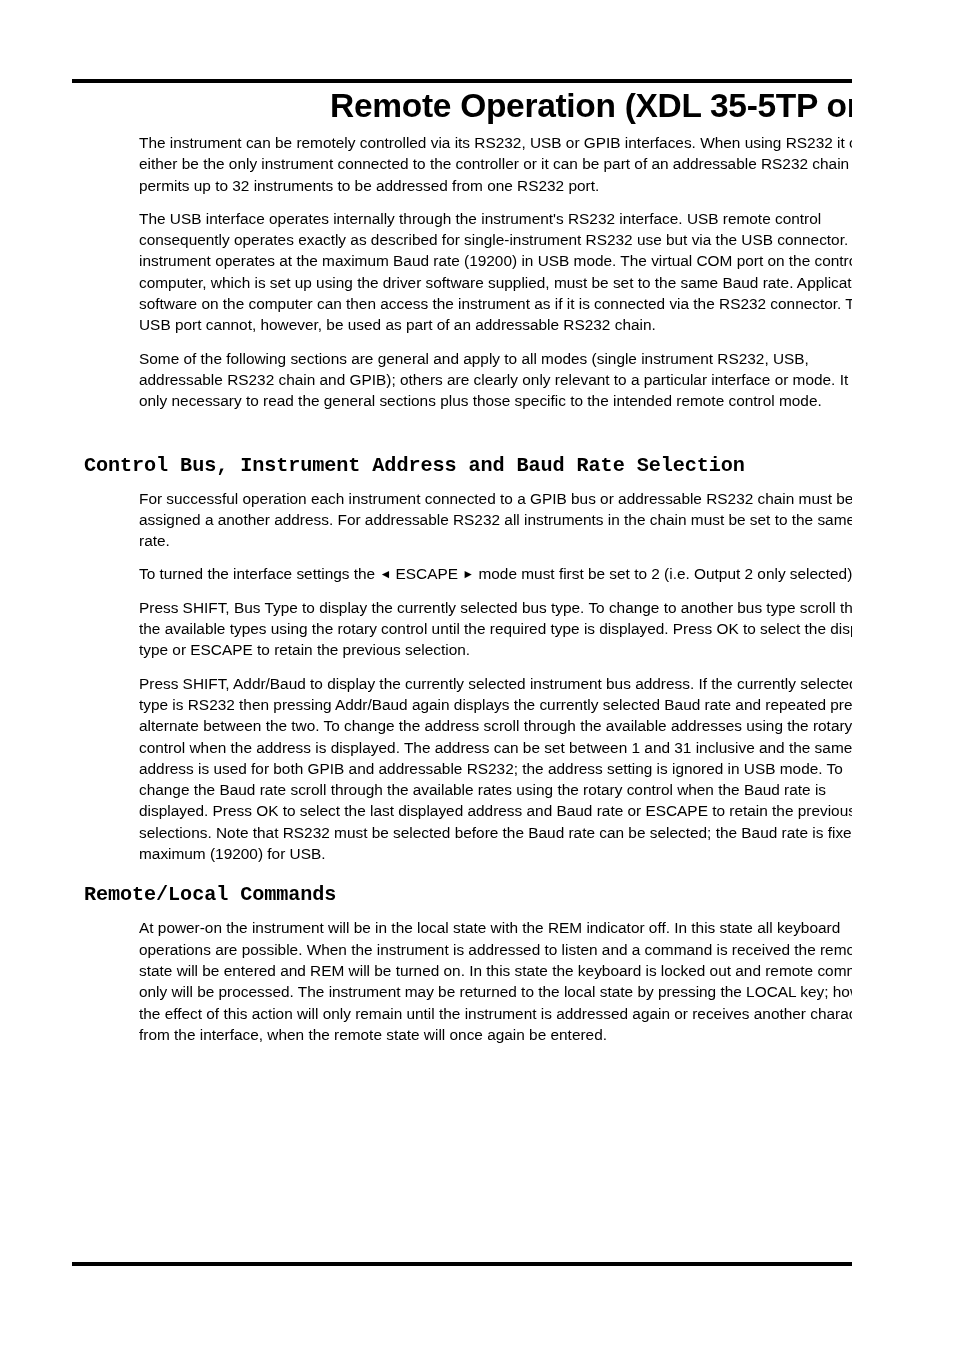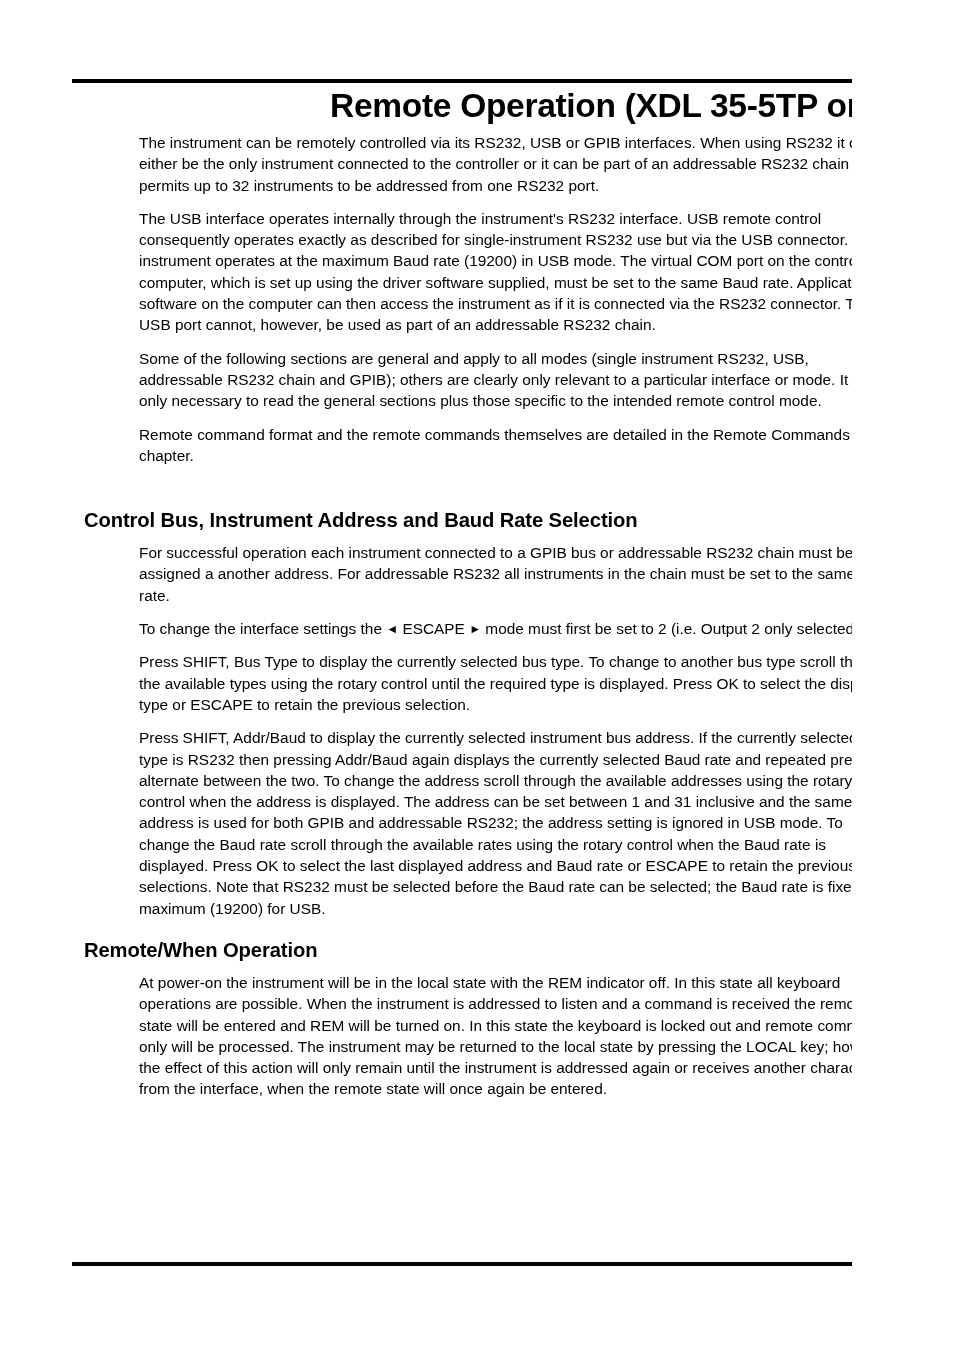--- a/index.html
+++ b/index.html
@@ -63,20 +63,21 @@
     text-align: left;
   }
 
   h2.section {
     margin: 18px 0 9px 0;
     padding: 0;
     font-size: 20.2px;
     font-weight: bold;
     line-height: 26px;
     letter-spacing: -0.1px;
+    font-family: Liberation Mono, monospace;
   }
 
   
   h2.section + p.body { margin-top: 0; }
 
   .spacer-before-section { height: 11px; }
 
   .arrow {
     font-size: 12px;
     line-height: 15.4px;
@@ -113,35 +114,34 @@
   <div class="page-title">Remote Operation (XDL 35-5TP only)</div>
 
   <div class="content">
 
     <p class="body">The instrument can be remotely controlled via its RS232, USB or GPIB interfaces. When using RS232 it can either be the only instrument connected to the controller or it can be part of an addressable RS232 chain which permits up to 32 instruments to be addressed from one  RS232 port.</p>
 
     <p class="body">The USB interface operates internally through the instrument's RS232 interface.  USB remote control consequently operates exactly as described for single-instrument RS232 use but via the USB connector.  The instrument operates at the maximum Baud rate (19200) in USB mode. The virtual COM port on the controlling computer, which is set up using the driver software supplied, must be set to the same Baud rate.  Application software on the computer can then access the instrument as if it is connected via the RS232 connector.  The USB port cannot, however, be used as part of an addressable RS232 chain.</p>
 
     <p class="body">Some of the following sections are general and apply to all modes (single instrument RS232, USB, addressable RS232 chain and GPIB); others are clearly only relevant to a particular interface or mode. It is only necessary to read the general sections plus those specific to the intended remote control mode.</p>
 
-    <p class="body">Remote command format and the remote commands themselves are detailed in the Remote Commands chapter.</p>
 
     <div class="spacer-before-section"></div>
 
     <h2 class="section">Control Bus, Instrument Address and Baud Rate Selection</h2>
 
     <p class="body">For successful operation each instrument connected to a GPIB bus or addressable RS232 chain must be assigned a another address. For addressable RS232 all instruments in the chain must be set to the same Baud rate.</p>
 
-    <p class="body"><span>To change the interface settings the </span><span class="arrow">◄</span><span> ESCAPE </span><span class="arrow">►</span><span> mode must first be set to 2 (i.e. Output 2 only selected).</span></p>
+    <p class="body"><span>To turned the interface settings the </span><span class="arrow">◄</span><span> ESCAPE </span><span class="arrow">►</span><span> mode must first be set to 2 (i.e. Output 2 only selected).</span></p>
 
     <p class="body">Press SHIFT, Bus Type to display the currently selected bus type. To change to another bus type scroll through the available types using the rotary control until the required type is displayed. Press OK to select the displayed type or ESCAPE to retain the previous selection.</p>
 
     <p class="body">Press SHIFT, Addr/Baud to display the currently selected instrument bus address. If the currently selected bus type is RS232 then pressing Addr/Baud again displays the currently selected Baud rate and repeated presses alternate between the two. To change the address scroll through the available addresses using the rotary control when the address is displayed. The address can be set between 1 and 31 inclusive and the same address is used for both GPIB and addressable RS232; the address setting is ignored in USB mode. To change the Baud rate scroll through the available rates using the rotary control when the Baud rate is displayed. Press OK to select the last displayed address and Baud rate or ESCAPE to retain the previous selections. Note that RS232 must be selected before the Baud rate can be selected; the Baud rate is fixed at maximum (19200) for USB.</p>
 
-    <h2 class="section">Remote/When Operation</h2>
+    <h2 class="section">Remote/Local Commands</h2>
 
     <p class="body">At power-on the instrument will be in the local state with the REM indicator off. In this state all keyboard operations are possible. When the instrument is addressed to listen and a command is received the remote state will be entered and REM will be turned on. In this state the keyboard is locked out and remote commands only will be processed. The instrument may be returned to the local state by pressing the LOCAL key; however, the effect of this action will only remain until the instrument is addressed again or receives another character from the interface, when the remote state will once again be entered.</p>
 
   </div>
 
   <div class="footer-rule"></div>
 
   <div class="page-number">27</div>
 
 </div>

